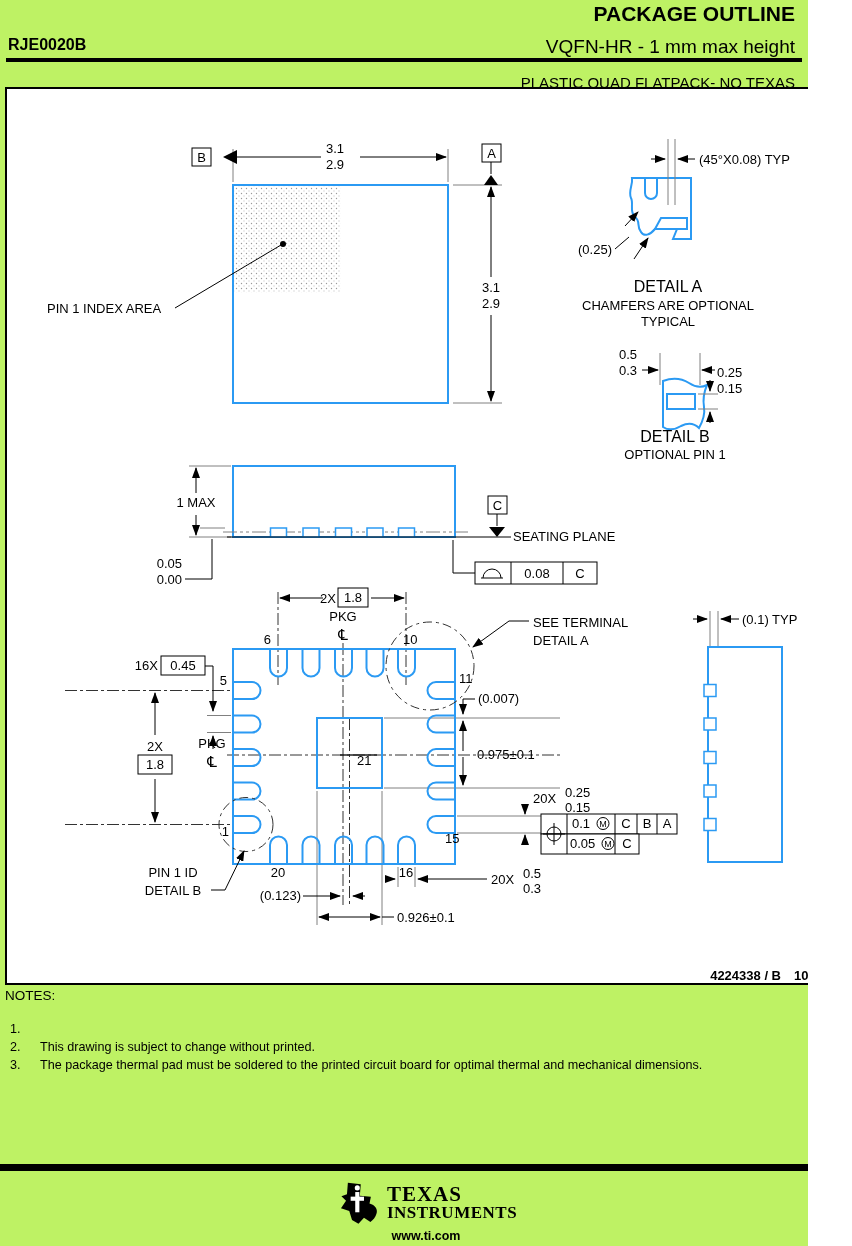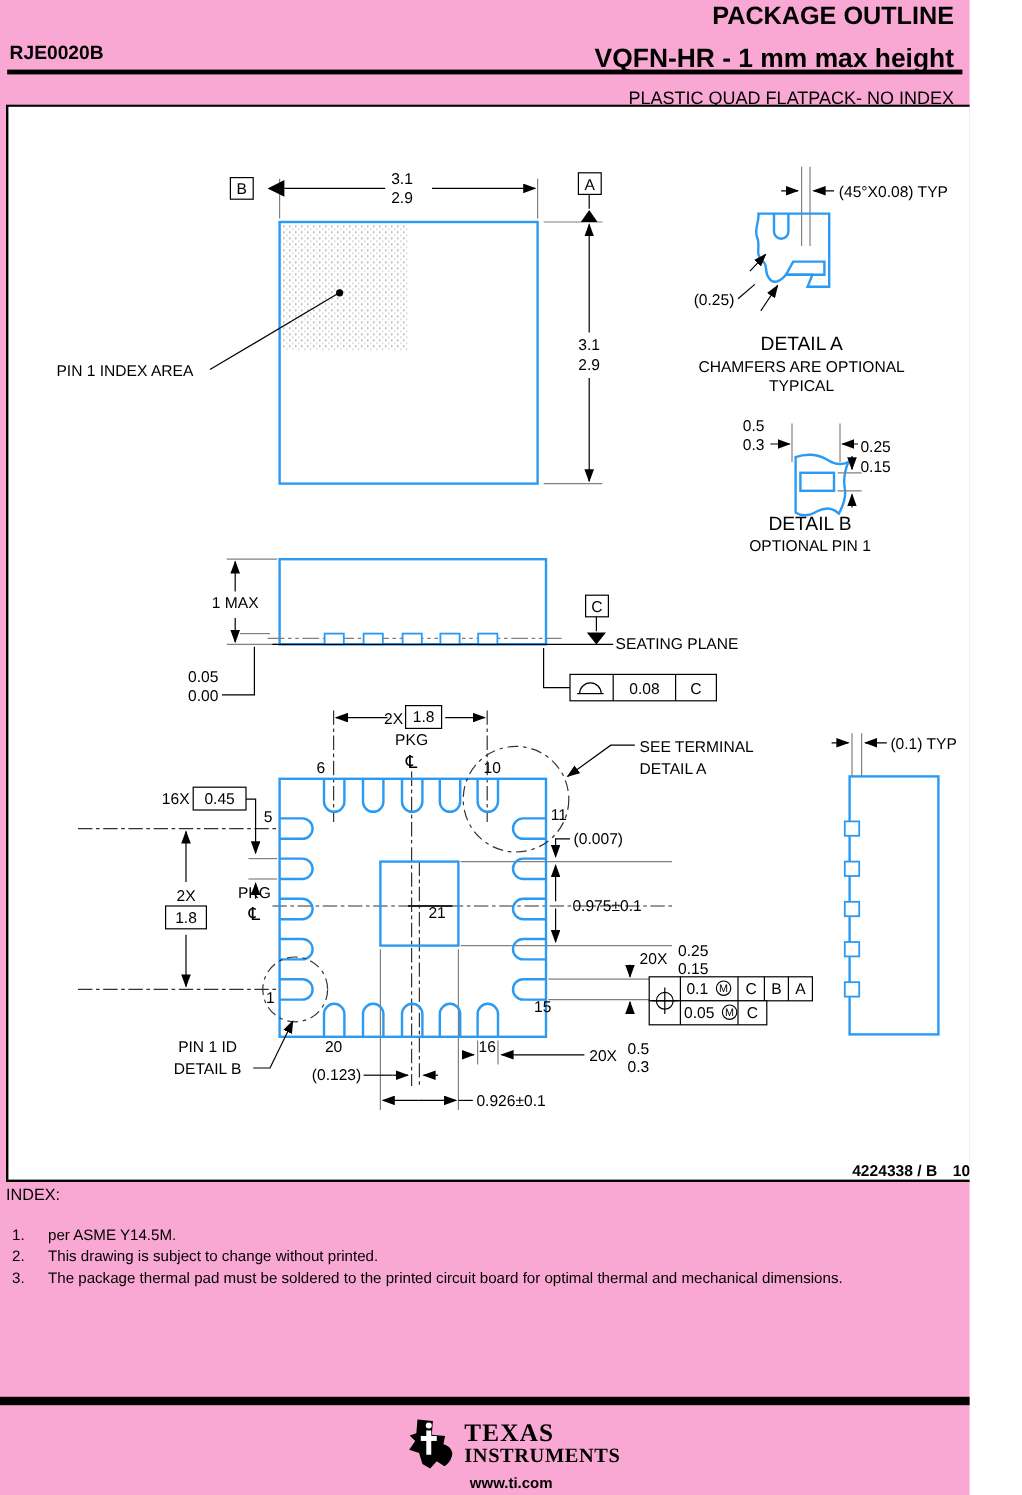--- a/index.html
+++ b/index.html
@@ -1,21 +1,21 @@
 <!DOCTYPE html>
 <html><head>
 <meta charset="utf-8">
 <style>
   html,body{margin:0;padding:0;background:#fff;}
-  #page{position:relative;width:808px;height:1246px;background:#f9a8d4;overflow:hidden;
+  #page{position:relative;width:808px;height:1246px;background:#bef264;overflow:hidden;
         font-family:"Liberation Sans","DejaVu Sans",sans-serif;color:#000;}
   .abs{position:absolute;}
   .hdr-title{top:2px;right:13px;font-size:21px;font-weight:bold;}
   .hdr-part{top:36px;left:8px;font-size:16px;font-weight:bold;}
-  .hdr-pkg{top:36px;right:13px;font-size:22px;font-weight:bold;}
+  .hdr-pkg{top:36px;right:13px;font-size:19px;font-weight:normal;}
   .hdr-rule{top:58px;left:6px;right:6px;height:4px;background:#000;}
   .hdr-sub{top:74px;right:13px;font-size:15px;}
   #draw{top:87px;left:5px;width:842px;height:898px;}
   svg text{font-family:"Liberation Sans","DejaVu Sans",sans-serif;font-size:13px;fill:#000;}
   svg text.big{font-size:16px;}
   svg text.bold{font-weight:bold;}
   svg text.sym{font-size:15px;}
   svg text.sm{font-size:9px;}
   .notes-label{top:988px;left:5px;font-size:13.5px;}
   .notes{top:1020px;left:10px;width:810px;font-size:12.6px;line-height:18px;}
@@ -31,21 +31,21 @@
 </style>
 </head>
 <body>
 
 <div id="page">
 
   <div class="abs hdr-title">PACKAGE OUTLINE</div>
   <div class="abs hdr-part">RJE0020B</div>
   <div class="abs hdr-pkg">VQFN-HR - 1 mm max height</div>
   <div class="abs hdr-rule"></div>
-  <div class="abs hdr-sub">PLASTIC QUAD FLATPACK- NO INDEX</div>
+  <div class="abs hdr-sub">PLASTIC QUAD FLATPACK- NO TEXAS</div>
 
   <svg id="draw" class="abs" viewBox="0 0 842 898">
     <defs>
       <marker id="arw" markerWidth="11" markerHeight="8" refX="10" refY="4" orient="auto">
         <path d="M0,0 L11,4 L0,8 Z" fill="#000"></path>
       </marker>
       <pattern id="stip" width="5" height="5" patternUnits="userSpaceOnUse">
         <circle cx="1.5" cy="1.5" r="0.7" fill="#9a9a9a"></circle>
         <circle cx="4" cy="4" r="0.7" fill="#cfcfcf"></circle>
       </pattern>
@@ -319,26 +319,25 @@
       <line x1="688" y1="532" x2="702" y2="532" stroke="#000" marker-end="url(#arw)"></line>
       <line x1="730" y1="532" x2="716" y2="532" stroke="#000" marker-end="url(#arw)"></line>
       <line x1="730" y1="532" x2="734" y2="532" stroke="#000"></line>
       <text x="737" y="537">(0.1) TYP</text>
     </g>
 
     <text x="776" y="893" text-anchor="end" class="bold">4224338 / B</text>
     <text x="836" y="893" text-anchor="end" class="bold">10/2018</text>
   </svg>
 
-  <div class="abs notes-label">INDEX:</div>
+  <div class="abs notes-label">NOTES:</div>
   <div class="abs notes">
     <div class="note-item">
       <div class="note-num">1.</div>
       <div class="note-text">
-        <div>per ASME Y14.5M.</div>
       </div>
     </div>
     <div class="note-item">
       <div class="note-num">2.</div>
       <div class="note-text">This drawing is subject to change without printed.</div>
     </div>
     <div class="note-item">
       <div class="note-num">3.</div>
       <div class="note-text">The package thermal pad must be soldered to the printed circuit board for optimal thermal and mechanical dimensions.</div>
     </div>

